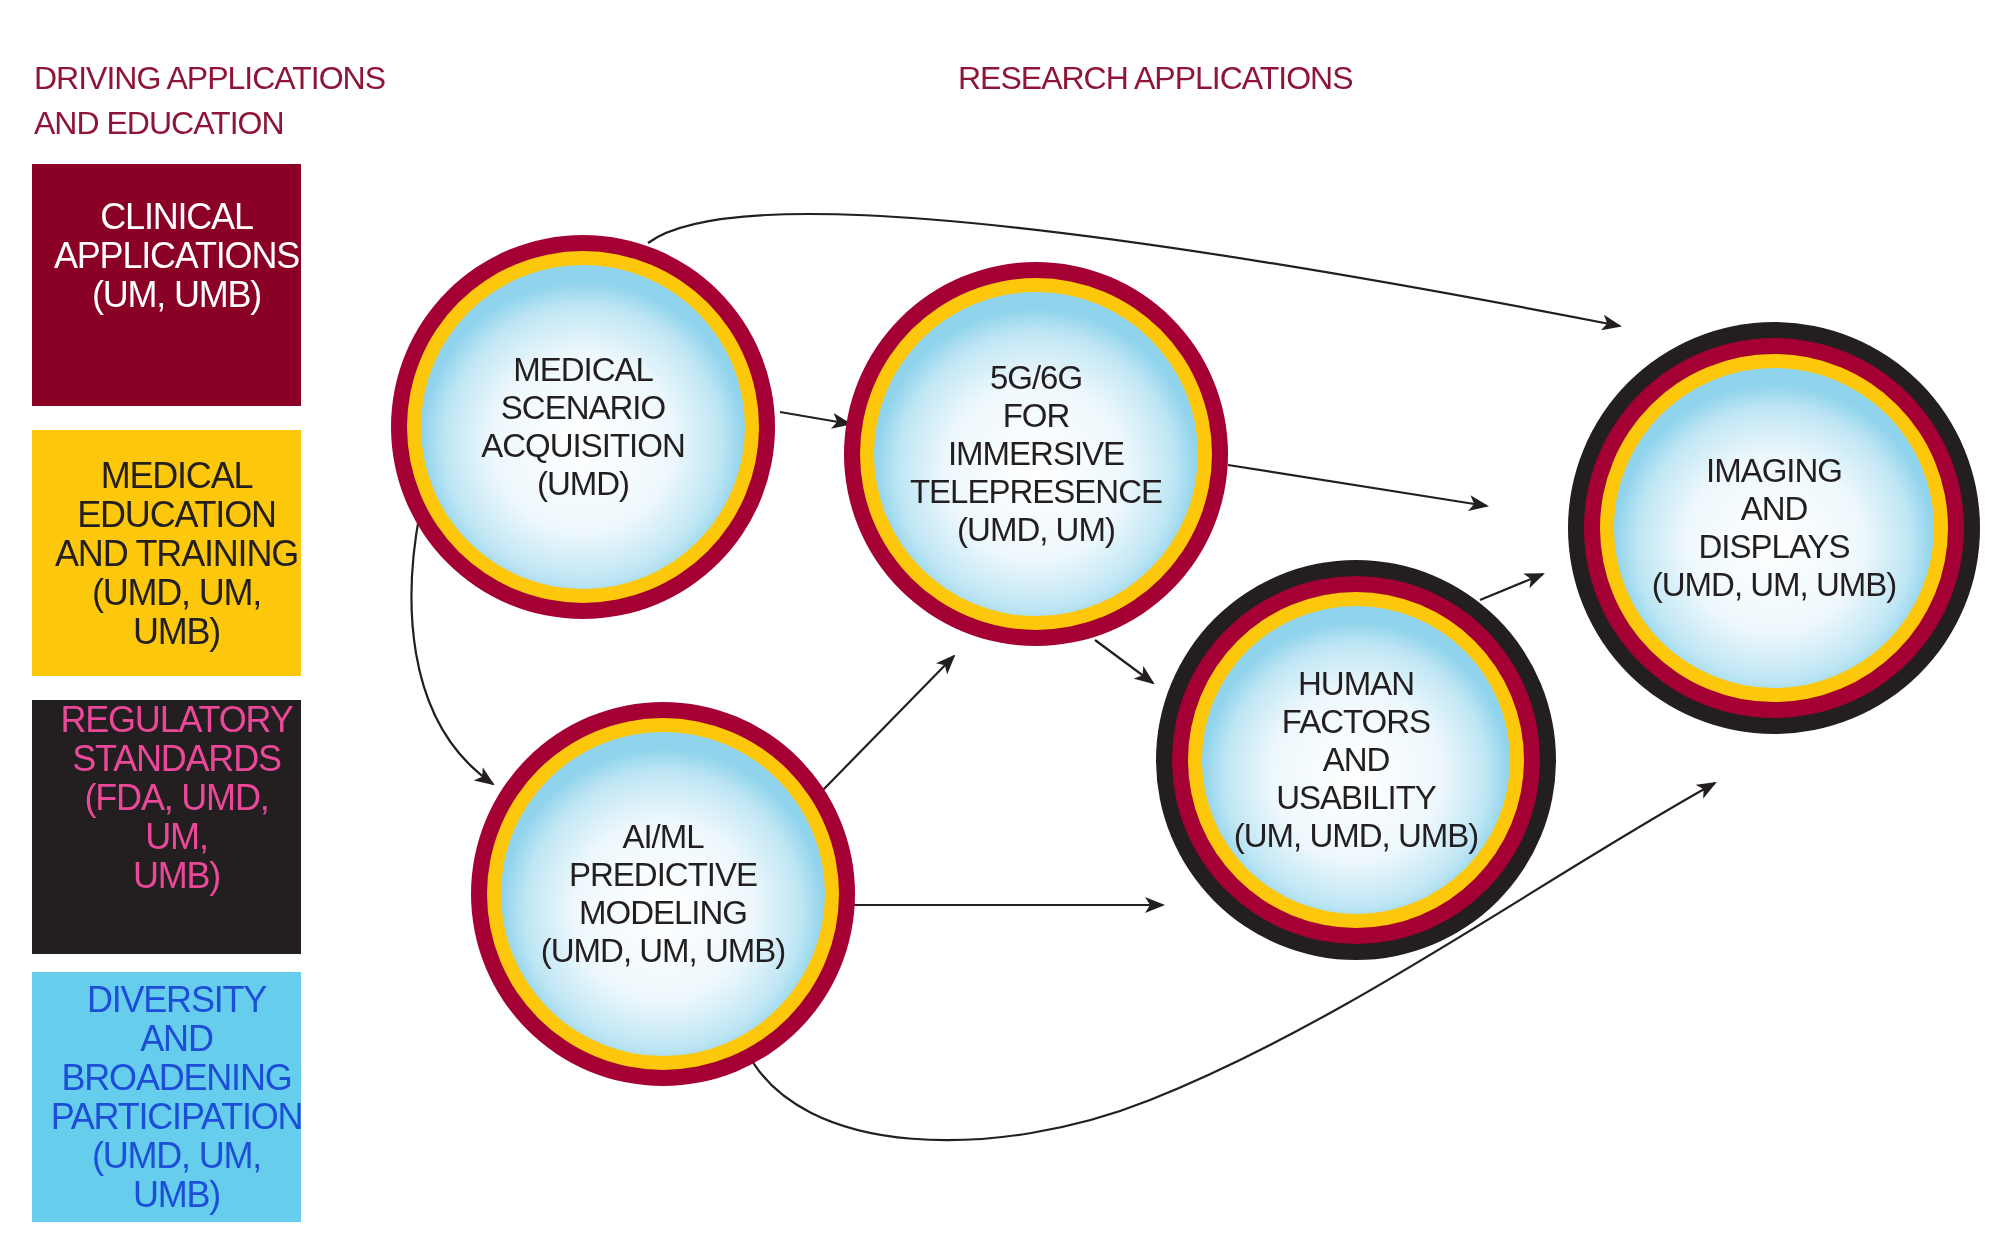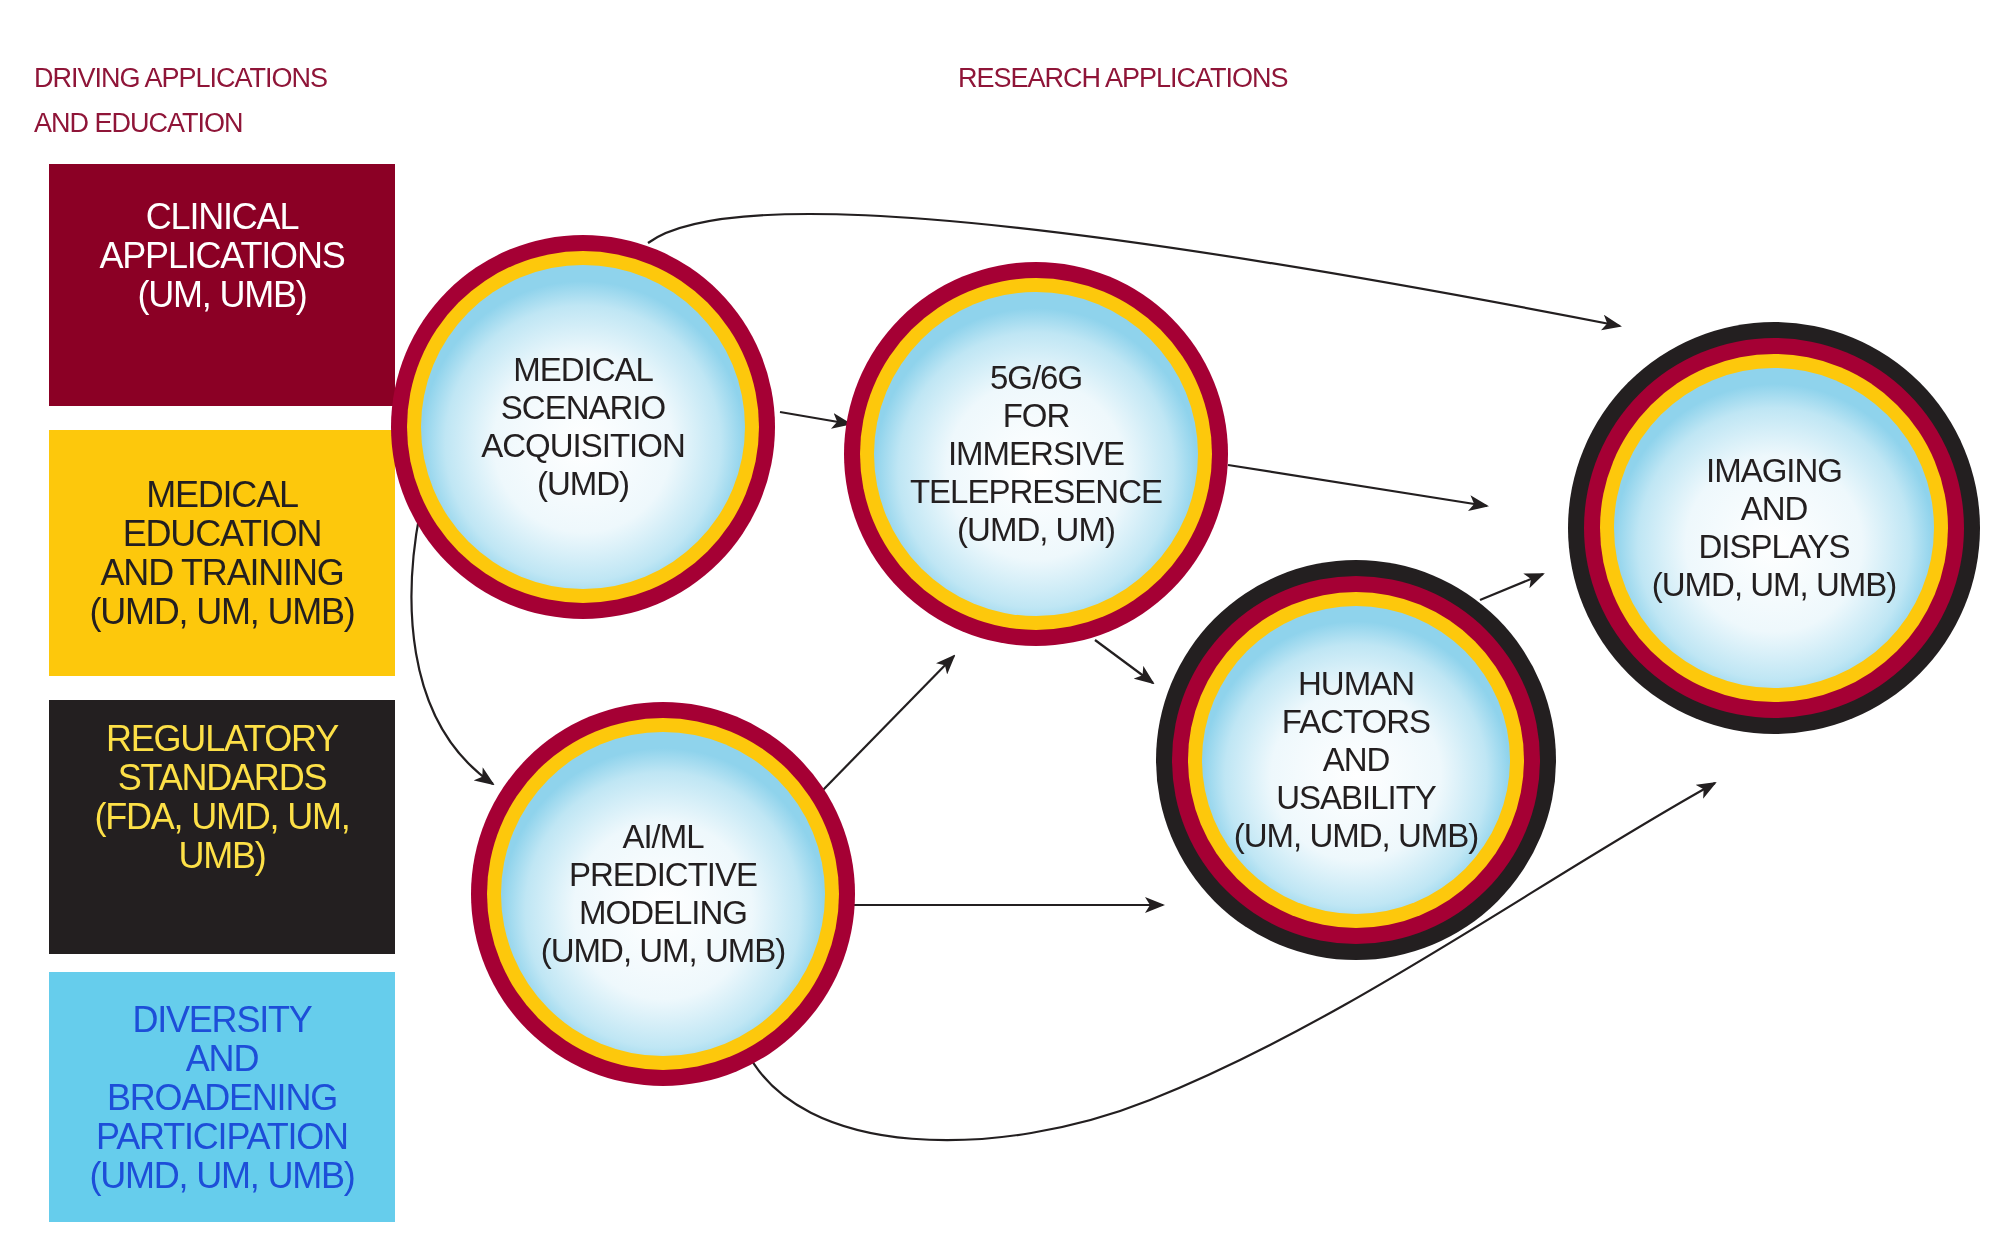--- a/index.html
+++ b/index.html
@@ -10,49 +10,50 @@
     body {
       width: 2006px;
       height: 1240px;
       position: relative;
       overflow: hidden;
       font-family: "Liberation Sans", "DejaVu Sans", sans-serif;
     }
     .section-heading {
       position: absolute;
       color: #8f1538;
-      font-size: 27px;
+      font-size: 32px;
       line-height: 45px;
       letter-spacing: -1px;
       font-family: "Liberation Sans", "DejaVu Sans", sans-serif;
       white-space: pre-line;
     }
     #heading-left { left: 34px; top: 56px; }
     #heading-right { left: 958px; top: 56px; }
 
     .app-box {
       position: absolute;
-      left: 49px;
-      width: 346px;
+      left: 32px;
+      width: 269px;
       display: flex;
       align-items: center;
       justify-content: center;
       text-align: center;
       box-sizing: border-box;
+      padding-left: 20px;
     }
     .app-box .box-text {
       font-size: 36px;
       line-height: 39px;
       letter-spacing: -1.2px;
       white-space: pre-line;
     }
     #box-clinical { top: 164px; height: 242px; background: #8b0025; color: #ffffff; }
     #box-clinical .box-text { margin-top: -60px; }
     #box-education { top: 430px; height: 246px; background: #fdc80c; color: #231f20; }
-    #box-regulatory { top: 700px; height: 254px; background: #231f20; color: #fde047; }
+    #box-regulatory { top: 700px; height: 254px; background: #231f20; color: #ec4899; }
     #box-regulatory .box-text { margin-top: -60px; }
     #box-diversity { top: 972px; height: 250px; background: #66cdec; color: #1d4ed8; }
 
     svg#diagram {
       position: absolute;
       left: 0;
       top: 0;
     }
     .node-label {
       font-family: "Liberation Sans", "DejaVu Sans", sans-serif;

